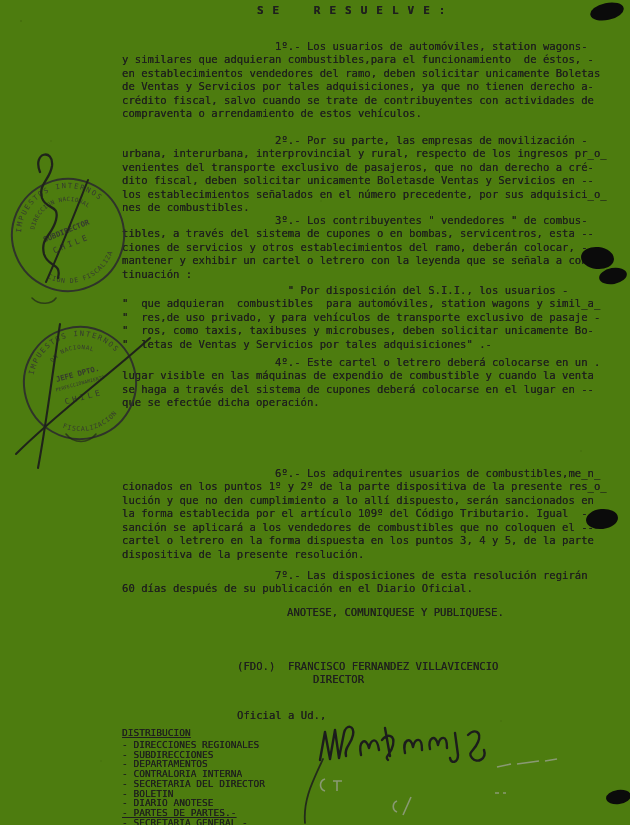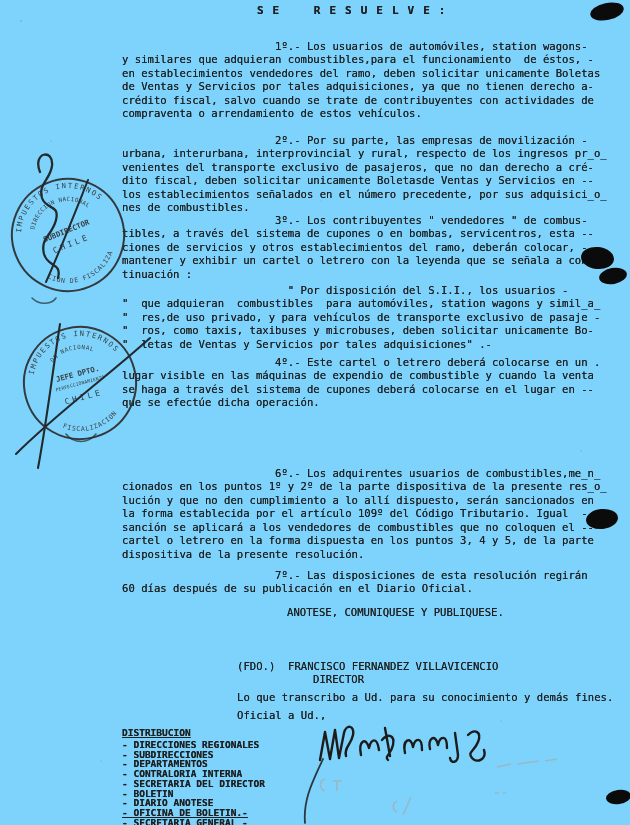--- a/index.html
+++ b/index.html
@@ -1,23 +1,23 @@
 <!DOCTYPE html>
 <html><head>
 <meta charset="utf-8">
 <style>
   html,body{margin:0;padding:0;background:#e8e8e6;}
-  #page{position:relative;width:630px;height:825px;background:#7dd3fc;overflow:hidden;
+  #page{position:relative;width:630px;height:825px;background:#4d7c0f;overflow:hidden;
         font-family:"DejaVu Sans Mono",monospace;}
   .type{position:absolute;white-space:pre;color:#1f1f1f;
         font:10.6px/13.45px "DejaVu Sans Mono",monospace;
         text-shadow:0 0 .55px rgba(25,25,25,.85);}
   .para{left:122px;}
   .title{left:257px;top:4px;font-size:11px;letter-spacing:9px;word-spacing:10px;font-weight:bold;}
-  .dist{line-height:9.7px;font-size:9.5px;font-weight:bold;}
+  .dist{line-height:9.7px;font-size:9.5px;font-weight:normal;}
   .ul{text-decoration:underline;}
   .blob{position:absolute;background:#0b0b0b;border-radius:50%;}
   .stamp{position:absolute;filter:blur(.3px);opacity:.92;}
   .stamp text{fill:#333;font-family:"DejaVu Sans Mono",monospace;}
   .stamp .ink, .inkline{fill:none;stroke:#1c1c1c;stroke-linecap:round;stroke-linejoin:round;}
   .speckles{position:absolute;left:20px;top:20px;width:2px;height:2px;border-radius:50%;
     background:rgba(0,0,0,.12);
     box-shadow:340px 60px 0 rgba(0,0,0,.10),520px 130px 0 rgba(0,0,0,.08),
     130px 500px 0 1px rgba(0,0,0,.06),420px 300px 0 rgba(0,0,0,.08),
     240px 640px 0 rgba(0,0,0,.07),560px 430px 0 rgba(0,0,0,.08),
@@ -65,33 +65,32 @@
 la forma establecida por el artículo 109º del Código Tributario. Igual  --
 sanción se aplicará a los vendedores de combustibles que no coloquen el --
 cartel o letrero en la forma dispuesta en los puntos 3, 4 y 5, de la parte
 dispositiva de la presente resolución.</div>
   <div class="type para" style="top:569px">                        7º.- Las disposiciones de esta resolución regirán
 60 días después de su publicación en el Diario Oficial.</div>
 
   <div class="type" style="left:237px;top:660px">(FDO.)  FRANCISCO FERNANDEZ VILLAVICENCIO</div>
   <div class="type" style="left:287px;top:606px">ANOTESE, COMUNIQUESE Y PUBLIQUESE.</div>
   <div class="type" style="left:313px;top:673px">DIRECTOR</div>
-  <div class="type" style="left:237px;top:691px">Lo que transcribo a Ud. para su conocimiento y demás fines.</div>
   <div class="type" style="left:237px;top:709px">Oficial a Ud.,</div>
 
   <div class="type dist ul" style="left:122px;top:728px">DISTRIBUCION</div>
   <div style="position:absolute;left:122px;top:740px">
     <div class="type dist" style="position:static">- DIRECCIONES REGIONALES</div>
     <div class="type dist" style="position:static">- SUBDIRECCIONES</div>
     <div class="type dist" style="position:static">- DEPARTAMENTOS</div>
     <div class="type dist" style="position:static">- CONTRALORIA INTERNA</div>
     <div class="type dist" style="position:static">- SECRETARIA DEL DIRECTOR</div>
     <div class="type dist" style="position:static">- BOLETIN</div>
     <div class="type dist" style="position:static">- DIARIO ANOTESE</div>
-    <div class="type dist ul" style="position:static">- OFICINA DE BOLETIN.-</div>
+    <div class="type dist ul" style="position:static">- PARTES DE PARTES.-</div>
     <div class="type dist" style="position:static">- SECRETARIA GENERAL -</div>
   </div>
 
   <svg class="stamp" style="left:2px;top:150px" width="145" height="162" viewBox="0 0 145 162">
     <defs>
       <path id="s1top" d="M19,85 A47,47 0 1 1 113,85"></path>
       <path id="s1inner" d="M32,85 A34,34 0 1 1 100,85"></path>
       <path id="s1bot" d="M23,105 A47,47 0 0 0 109,105"></path>
     </defs>
     <g transform="rotate(-22 66 85)">

